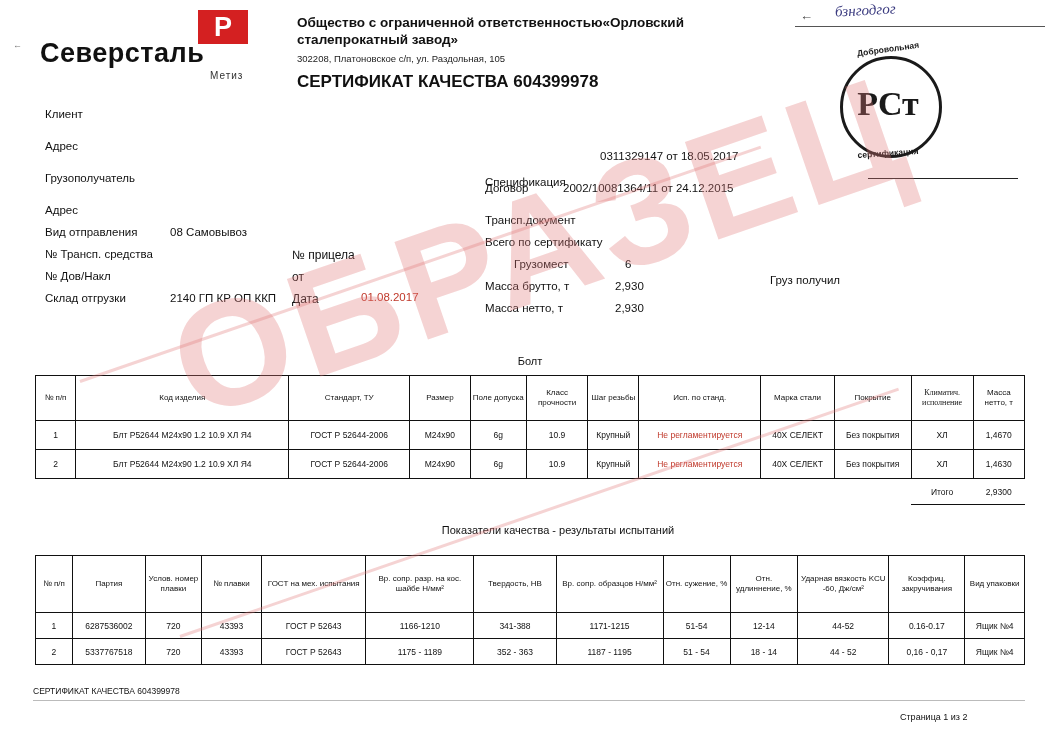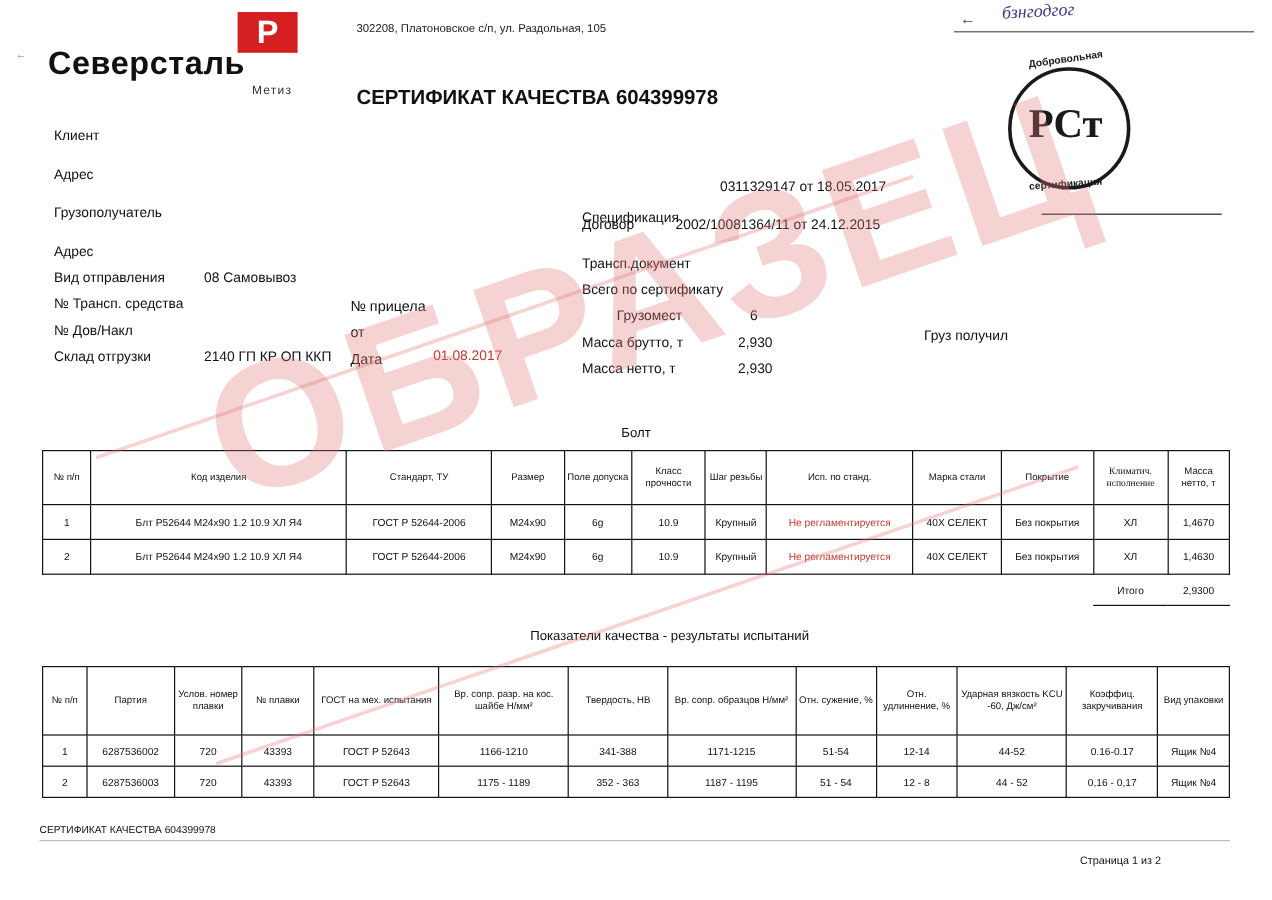--- a/index.html
+++ b/index.html
@@ -287,20 +287,21 @@
 
   <div class="header">
 
     <div class="logo-block">
       <div class="logo-mark">Р</div>
       <div class="logo-name">Северсталь</div>
       <div class="logo-sub">Метиз</div>
     </div>
 
     <div class="company">
+      <div class="company-name">Общество с ограниченной ответственностью«Орловский сталепрокатный завод»</div>
       <div class="company-addr">302208, Платоновское с/п, ул. Раздольная, 105</div>
     </div>
     <div class="cert-title">СЕРТИФИКАТ КАЧЕСТВА 604399978</div>
 
     <div class="scan-scribble">
       <div class="sl"></div>
       <div class="tick">←</div>
       <div class="sig">бзнгодгог</div>
     </div>
     <div class="edge-mark">←</div>
@@ -455,29 +456,29 @@
         <td>341-388</td>
         <td>1171-1215</td>
         <td>51-54</td>
         <td>12-14</td>
         <td>44-52</td>
         <td>0.16-0.17</td>
         <td>Ящик №4</td>
       </tr>
       <tr>
         <td>2</td>
-        <td>6287536003</td>
+        <td>5337767518</td>
         <td>720</td>
         <td>43393</td>
         <td>ГОСТ Р 52643</td>
         <td>1175 - 1189</td>
         <td>352 - 363</td>
         <td>1187 - 1195</td>
         <td>51 - 54</td>
-        <td>12 - 8</td>
+        <td>18 - 14</td>
         <td>44 - 52</td>
         <td>0,16 - 0,17</td>
         <td>Ящик №4</td>
       </tr>
     </tbody>
   </table>
 
   <div class="footer-left">СЕРТИФИКАТ КАЧЕСТВА 604399978</div>
   <div class="footer-rule"></div>
   <div class="footer-right">Страница 1 из 2</div>

